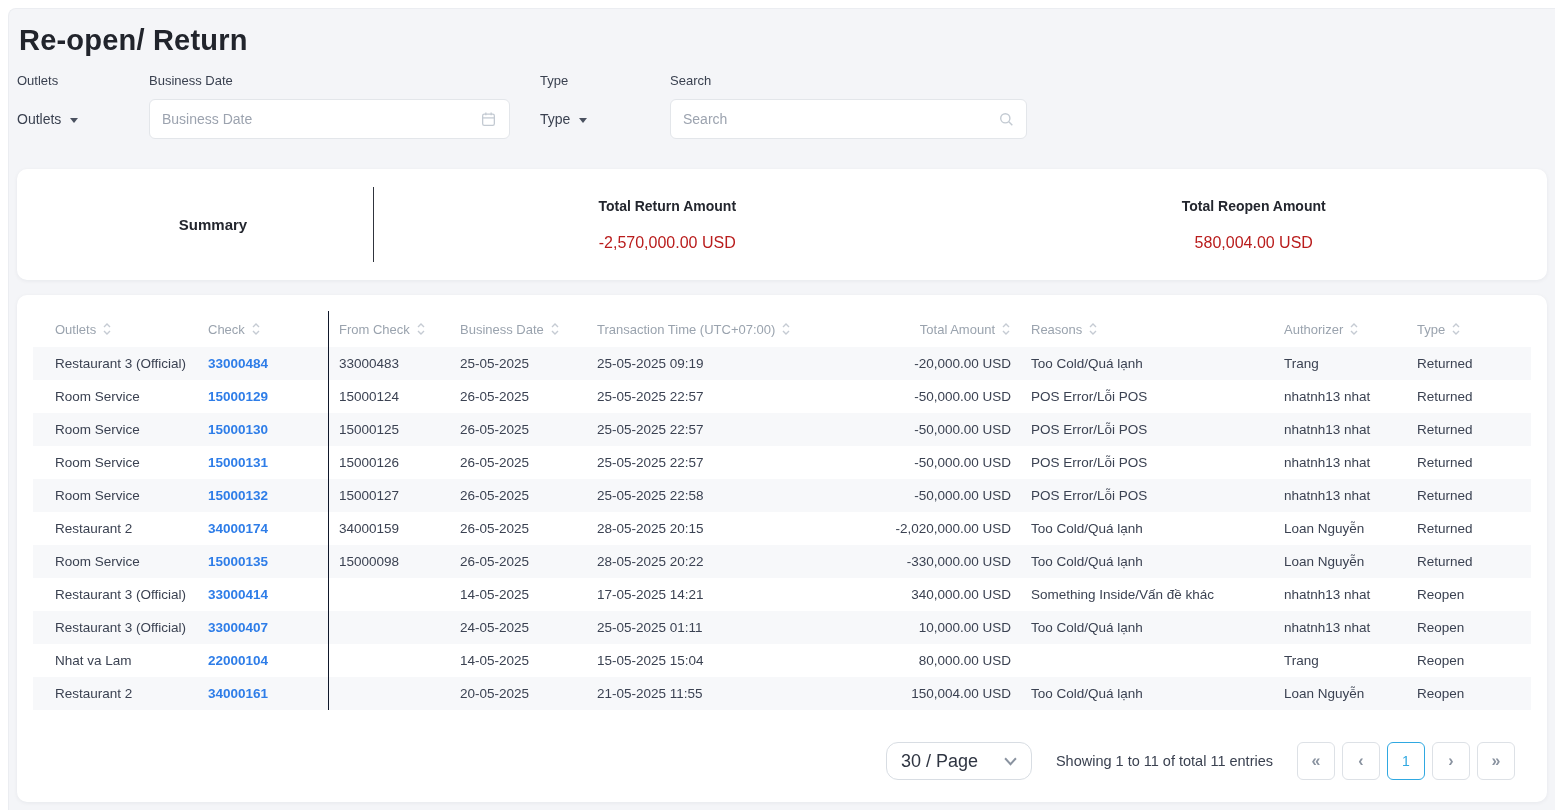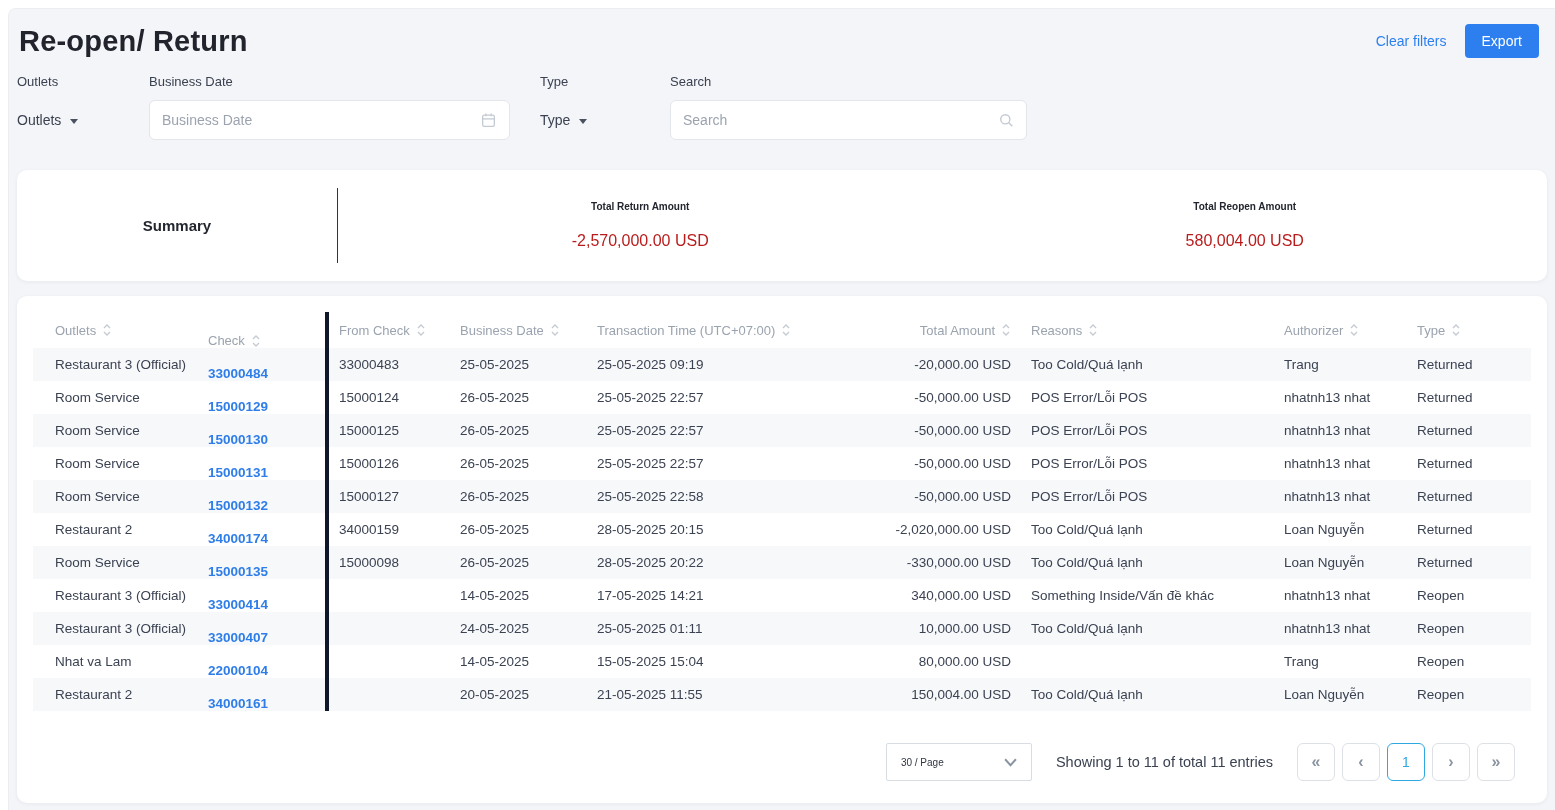--- a/index.html
+++ b/index.html
@@ -26,64 +26,60 @@
   .input-box { display:flex; align-items:center; height:40px; background:#fff; border:1px solid #e3e6ea;
                border-radius:6px; padding:0 12px 0 0; }
   .input-box input { flex:1; border:none; outline:none; height:100%; padding:0 12px; font-size:14px;
                      color:#2f3542; border-radius:6px; font-family:inherit; background:transparent; }
   .input-box input::placeholder { color:#9ca3af; }
   .suffix-icon { display:flex; align-items:center; }
 
   
   .card { background:#fff; border-radius:10px; box-shadow:0 1px 4px rgba(25,34,56,.06); margin:0 8px; }
   .summary-card { margin-top:30px; height:111px; display:flex; align-items:stretch; }
-  .summary-left { width:320px; display:flex; align-items:center; justify-content:center; }
+  .summary-left { width:320px; display:flex; align-items:center; justify-content:center;margin-left:36px; }
   .summary-title { font-size:15px; font-weight:700; color:#23262e; }
   .summary-divider { width:1px; background:#30343d; margin:18px 0; }
   .summary-metric { flex:1; display:flex; flex-direction:column; align-items:center; justify-content:center; gap:20px; }
-  .metric-label { font-size:10px; font-weight:700; color:#23262e; }
+  .metric-label { font-size:14px; font-weight:700; color:#23262e; }
   .metric-value { font-size:16px; color:#b91c1c; }
 
   
   .table-card { margin-top:15px; padding:16px 16px 10px 16px; }
   .trow { display:grid; grid-template-columns:165px 131px 121px 137px 230px 204px 253px 133px 125px; align-items:center; }
   .trow > div { padding:0 10px; white-space:nowrap; overflow:hidden; }
   .trow > div:first-child { padding-left:22px; }
-  .trow > div:nth-child(2) { border-right:4px solid #0f172a; align-self:stretch; display:flex; align-items:flex-end; }
+  .trow > div:nth-child(2) { border-right:1px solid #0f172a; align-self:stretch; display:flex; align-items:center; }
   .thead-row { height:36px; }
   .thead-row > div { font-size:13px; color:#9aa3ae; display:flex; align-items:center; gap:6px; cursor:pointer; }
   .thead-row > div.align-right { justify-content:flex-end; }
   .data-row { height:33px; font-size:13.5px; color:#3b4252; }
   .data-row:nth-child(odd) { background:#f7f8fa; }
   .data-row > div.align-right { text-align:right; }
   .check-link { color:#2e7de8; font-weight:700; text-decoration:none; cursor:pointer; }
 
   
   .tfooter { display:flex; align-items:center; justify-content:flex-end; gap:24px; margin:32px 16px 12px 0; }
-  .page-size-select { width:146px; height:38px; border:1px solid #d8dde3; border-radius:2px; background:#fff;
-                      display:flex; align-items:center; padding:0 14px; font-size:10px; color:#2f3542; cursor:pointer; }
+  .page-size-select { width:146px; height:38px; border:1px solid #d8dde3; border-radius:12px; background:#fff;
+                      display:flex; align-items:center; padding:0 14px; font-size:18px; color:#2f3542; cursor:pointer; }
   .page-size-select svg { margin-left:auto; }
   .showing { font-size:14.5px; color:#3a4150; }
   .pagination { display:flex; gap:7px; }
   .pagination button { width:38px; height:38px; background:#fff; border:1px solid #dde1e6; border-radius:6px;
                        color:#8a93a0; font-size:16px; font-weight:700; cursor:pointer; font-family:inherit;
                        display:flex; align-items:center; justify-content:center; }
   .pagination button.active { border:1px solid #2fa8e1; color:#2fa8e1; font-size:14px; font-weight:400; }
 </style>
 </head>
 <body>
 
 <div class="main">
 
   <div class="topbar">
     <div class="page-title">Re-open/ Return</div>
-    <div class="topbar-actions">
-      <a class="clear-filters">Clear filters</a>
-      <button class="export-btn">Export</button>
-    </div>
   </div>
 
   <div class="filters">
     <div class="filter-col" style="width:132px;">
       <div class="filter-label">Outlets</div>
       <div class="dropdown">
         <span>Outlets</span>
         <span class="caret"></span>
       </div>
     </div>

